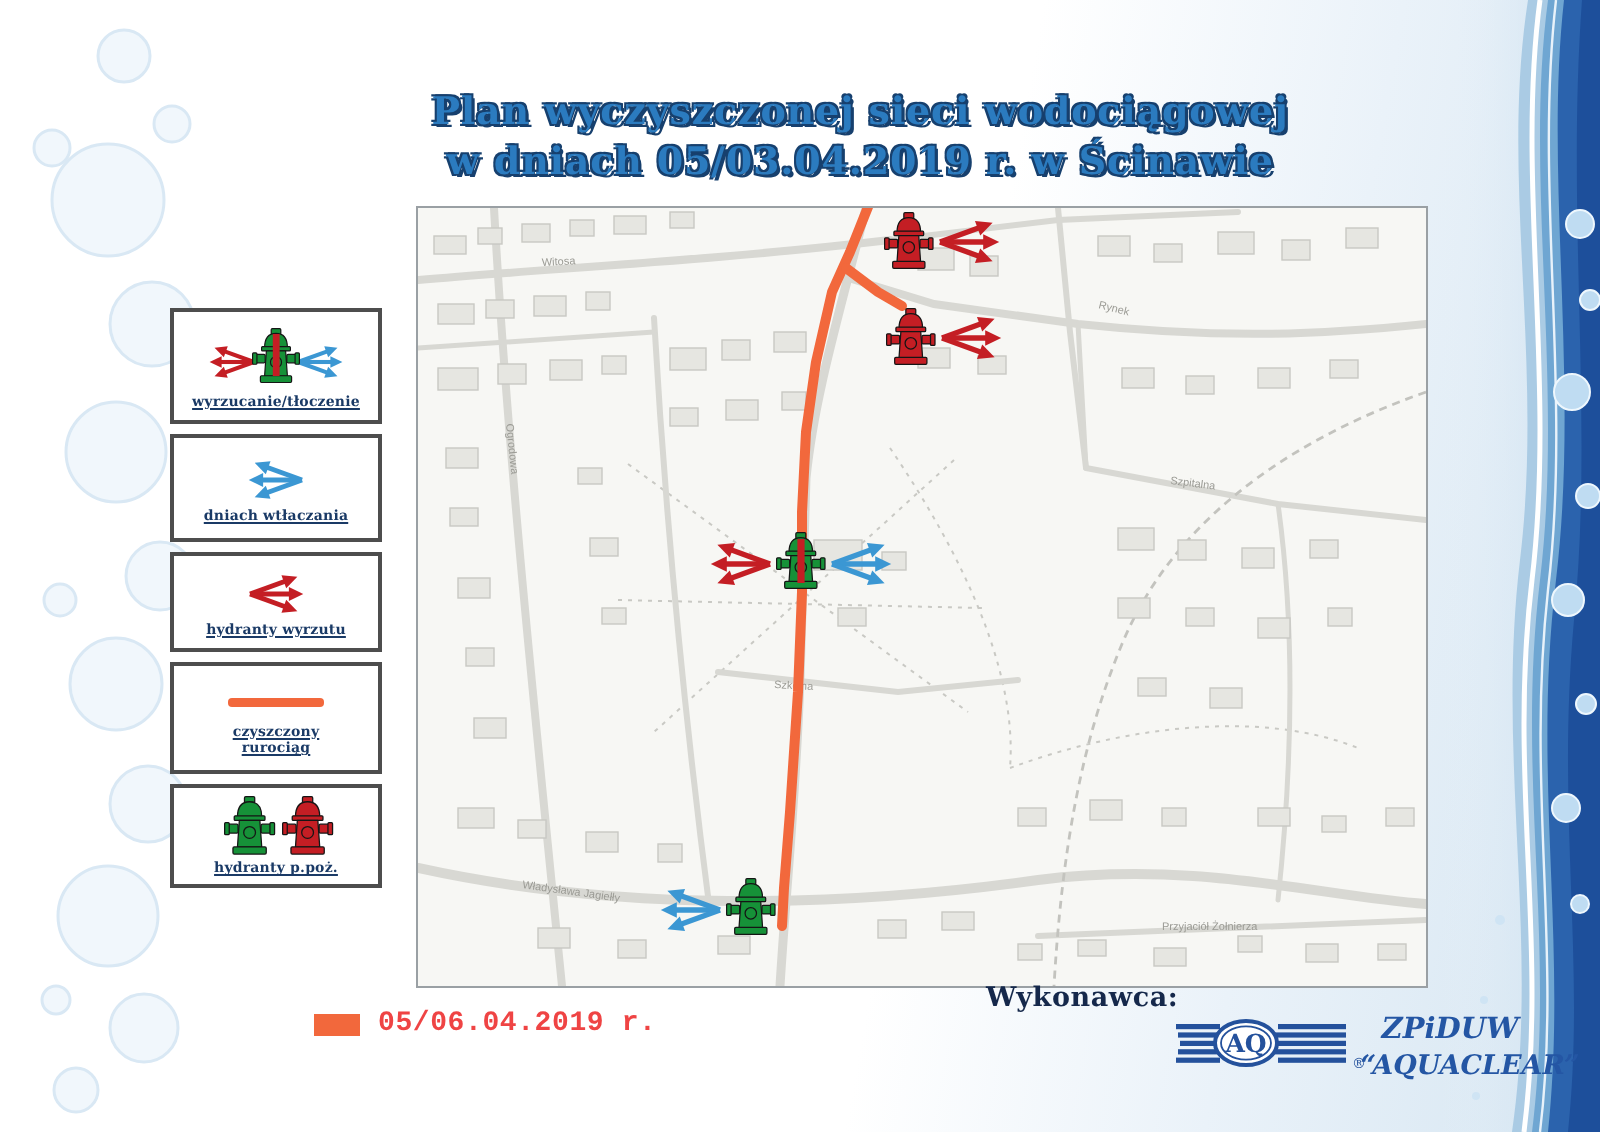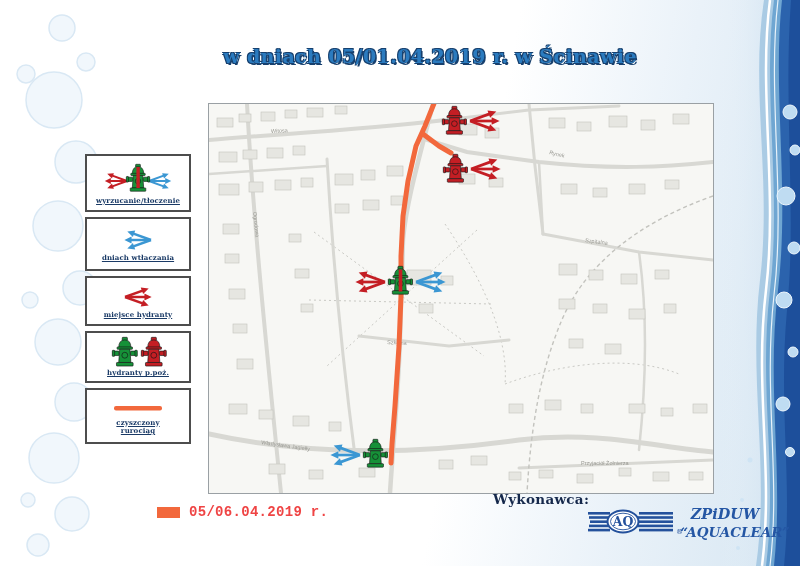--- a/index.html
+++ b/index.html
@@ -104,21 +104,22 @@
   </g>
   <g fill="#cfe4f4">
     <circle cx="30" cy="460" r="2.5"></circle>
       <circle cx="22" cy="500" r="2"></circle>
     <circle cx="34" cy="530" r="3"></circle>
       <circle cx="18" cy="548" r="2"></circle>
   </g>
 </svg>
 
 <div class="abs title">
-  <div>w dniach 05/01.04.2019 r. w Ścinawie</div>
+  <div>Plan wyczyszczonej sieci wodociągowej</div>
+  <div>w dniach 05/03.04.2019 r. w Ścinawie</div>
 </div>
 
 <div class="abs legend">
   <div class="lg-box" style="height:58px">
     <svg width="74" height="36" viewBox="0 0 74 36">
       <g class="c-red">
           <use href="#fan" transform="translate(26,20) scale(-0.6,0.6)"></use>
         </g>
       <g class="c-blue">
           <use href="#fan" transform="translate(48,20) scale(0.6,0.6)"></use>
@@ -137,39 +138,39 @@
         </g>
     </svg>
     <div class="lg-label">dniach wtłaczania</div>
   </div>
   <div class="lg-box" style="height:50px">
     <svg width="74" height="28" viewBox="0 0 74 28">
       <g class="c-red">
           <use href="#fan" transform="translate(24,14) scale(0.72,0.72)"></use>
         </g>
     </svg>
-    <div class="lg-label">miejsce hydranty</div>
+    <div class="lg-label">hydranty wyrzutu</div>
+  </div>
+  <div class="lg-box" style="height:56px">
+    <svg width="74" height="22" viewBox="0 0 74 22">
+      <rect x="13" y="9" width="48" height="4.5" rx="2" fill="#f2683c"></rect>
+    </svg>
+    <div class="lg-label">czyszczony</div>
+    <div class="lg-label">rurociąg</div>
   </div>
   <div class="lg-box" style="height:52px">
     <svg width="74" height="33" viewBox="0 0 74 33">
       <g class="c-green">
           <use href="#hyd" transform="translate(11,1) scale(0.64)"></use>
         </g>
       <g class="c-red">
           <use href="#hyd" transform="translate(40,1) scale(0.64)"></use>
         </g>
     </svg>
     <div class="lg-label">hydranty p.poż.</div>
-  </div>
-  <div class="lg-box" style="height:56px">
-    <svg width="74" height="22" viewBox="0 0 74 22">
-      <rect x="13" y="9" width="48" height="4.5" rx="2" fill="#f2683c"></rect>
-    </svg>
-    <div class="lg-label">czyszczony</div>
-    <div class="lg-label">rurociąg</div>
   </div>
 </div>
 
 <div class="abs map">
 <svg width="504" height="389" viewBox="0 0 504 389">
 
   <g stroke="#c9c9c4" stroke-width="1" stroke-dasharray="2 3" fill="none">
     <path d="M105,128 L275,252"></path>
         <path d="M268,126 L118,262"></path>
     <path d="M100,196 L282,200"></path>

